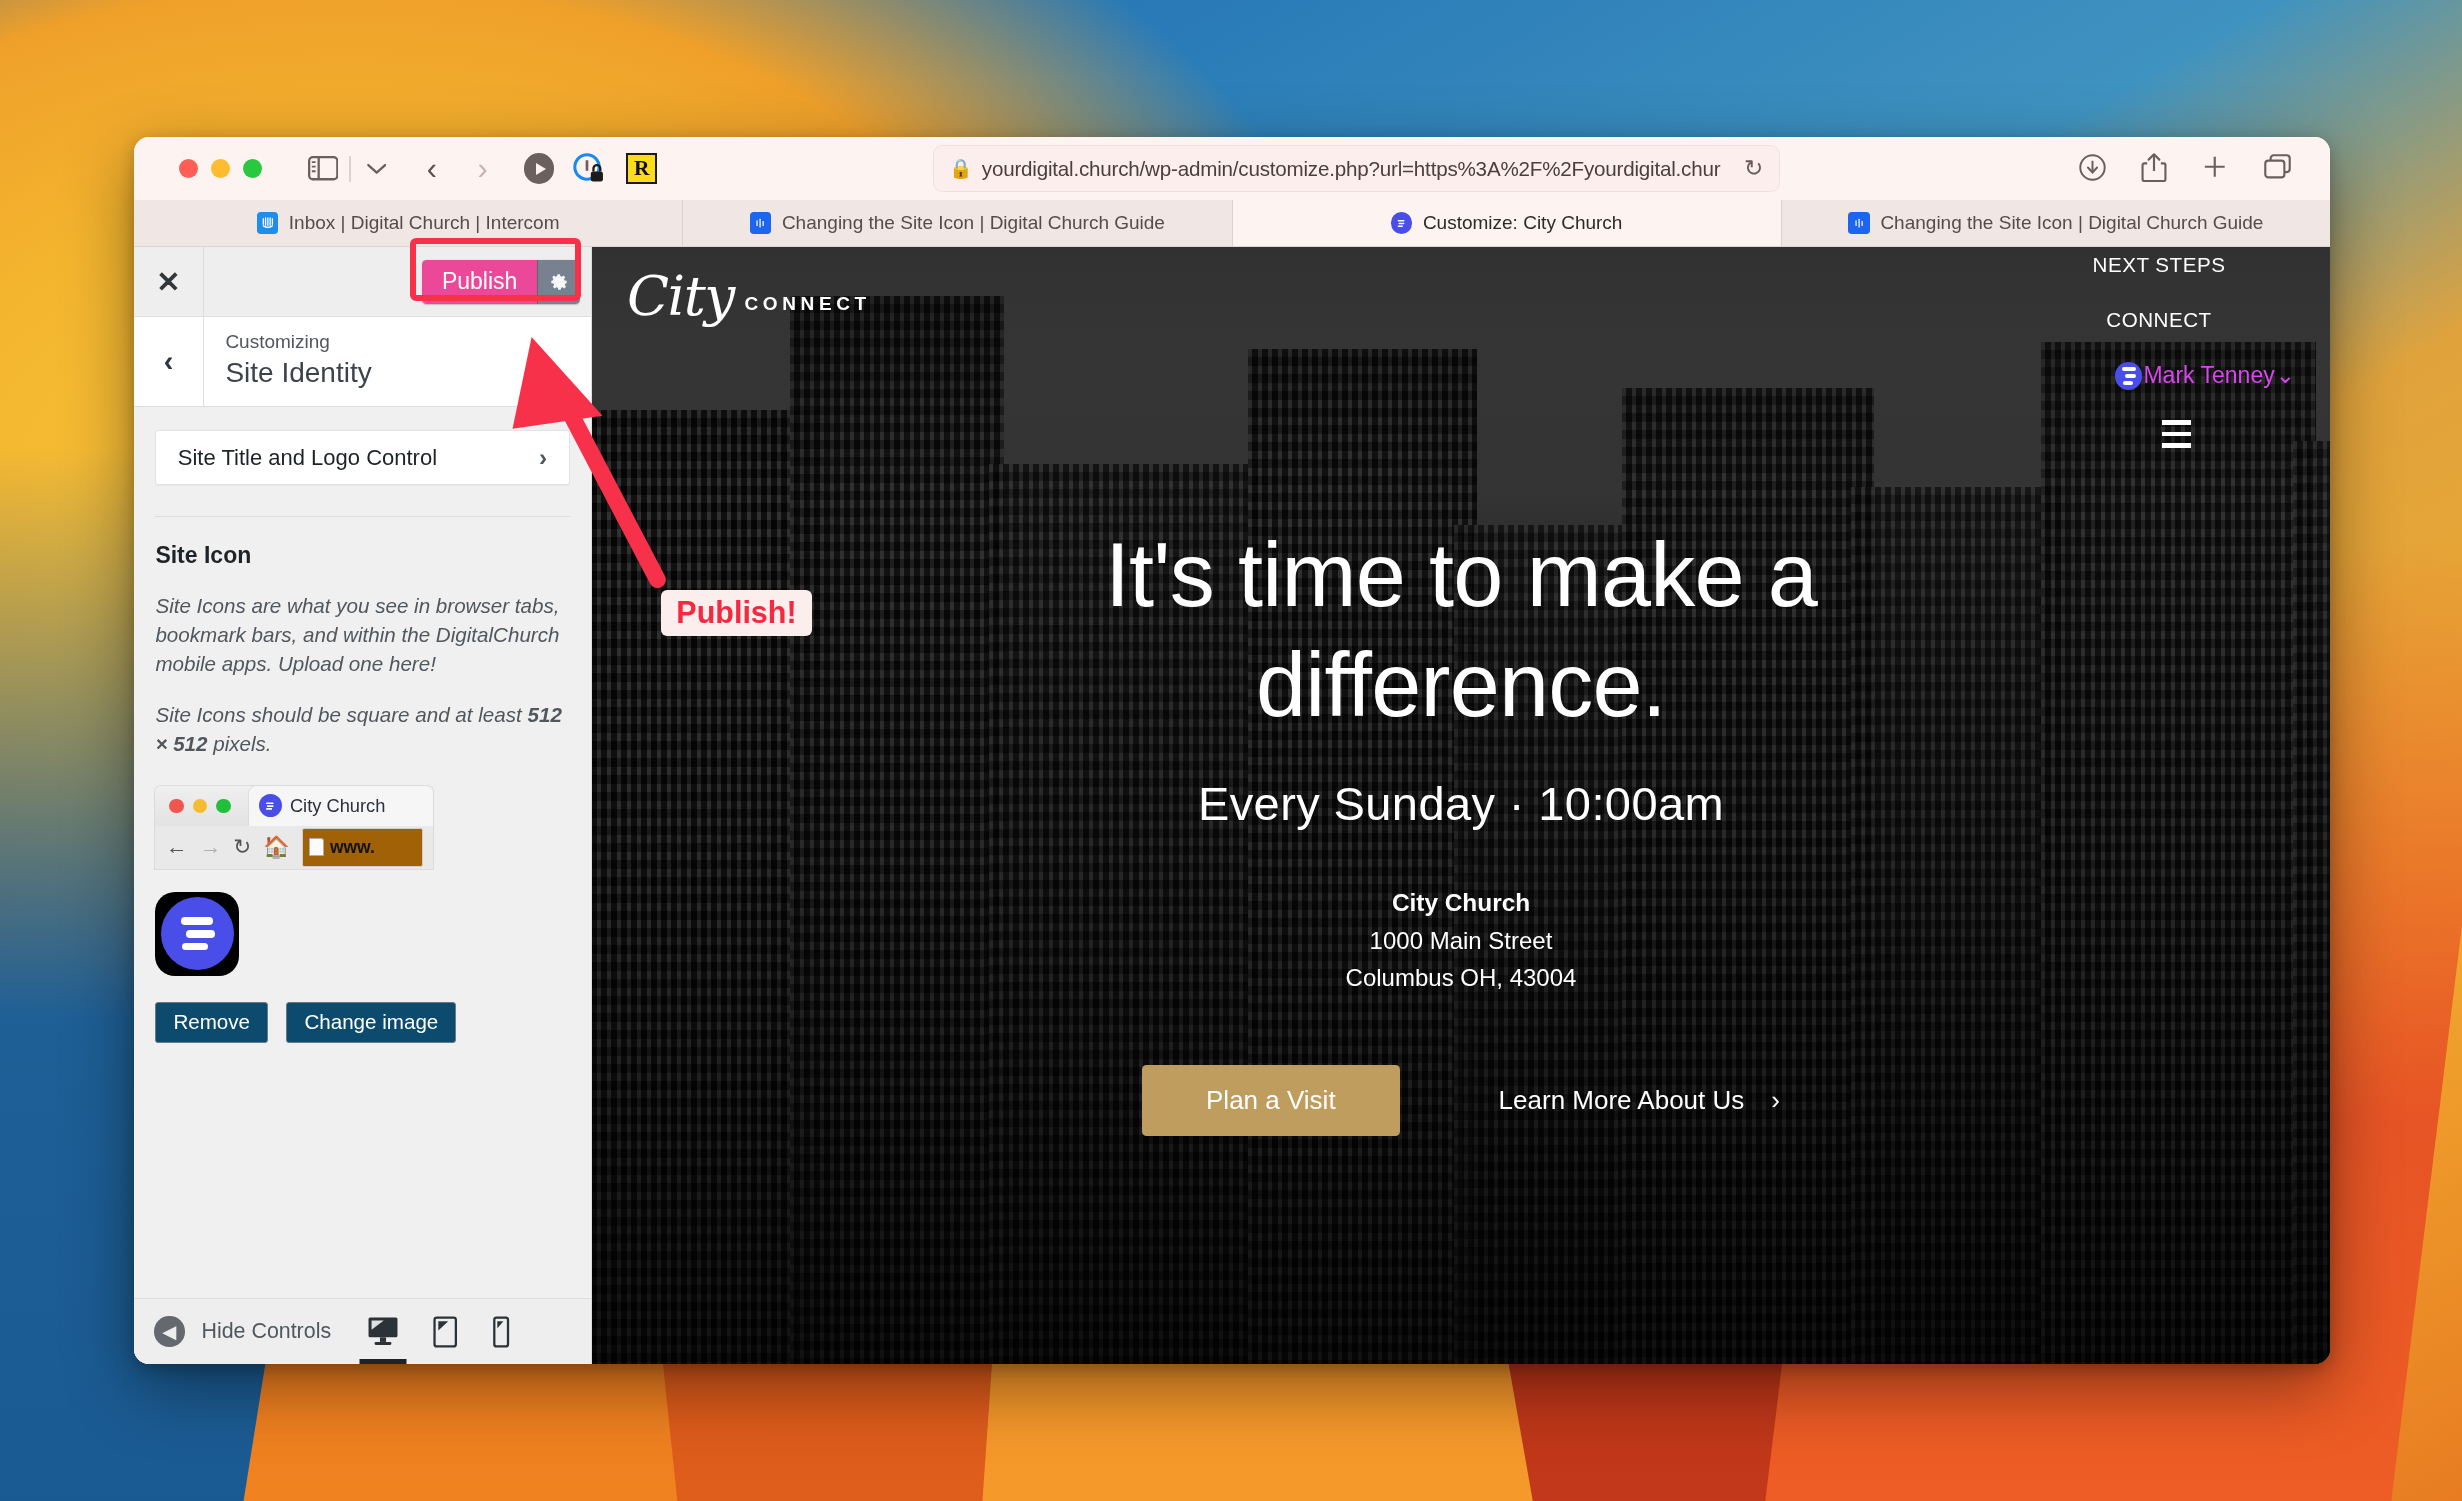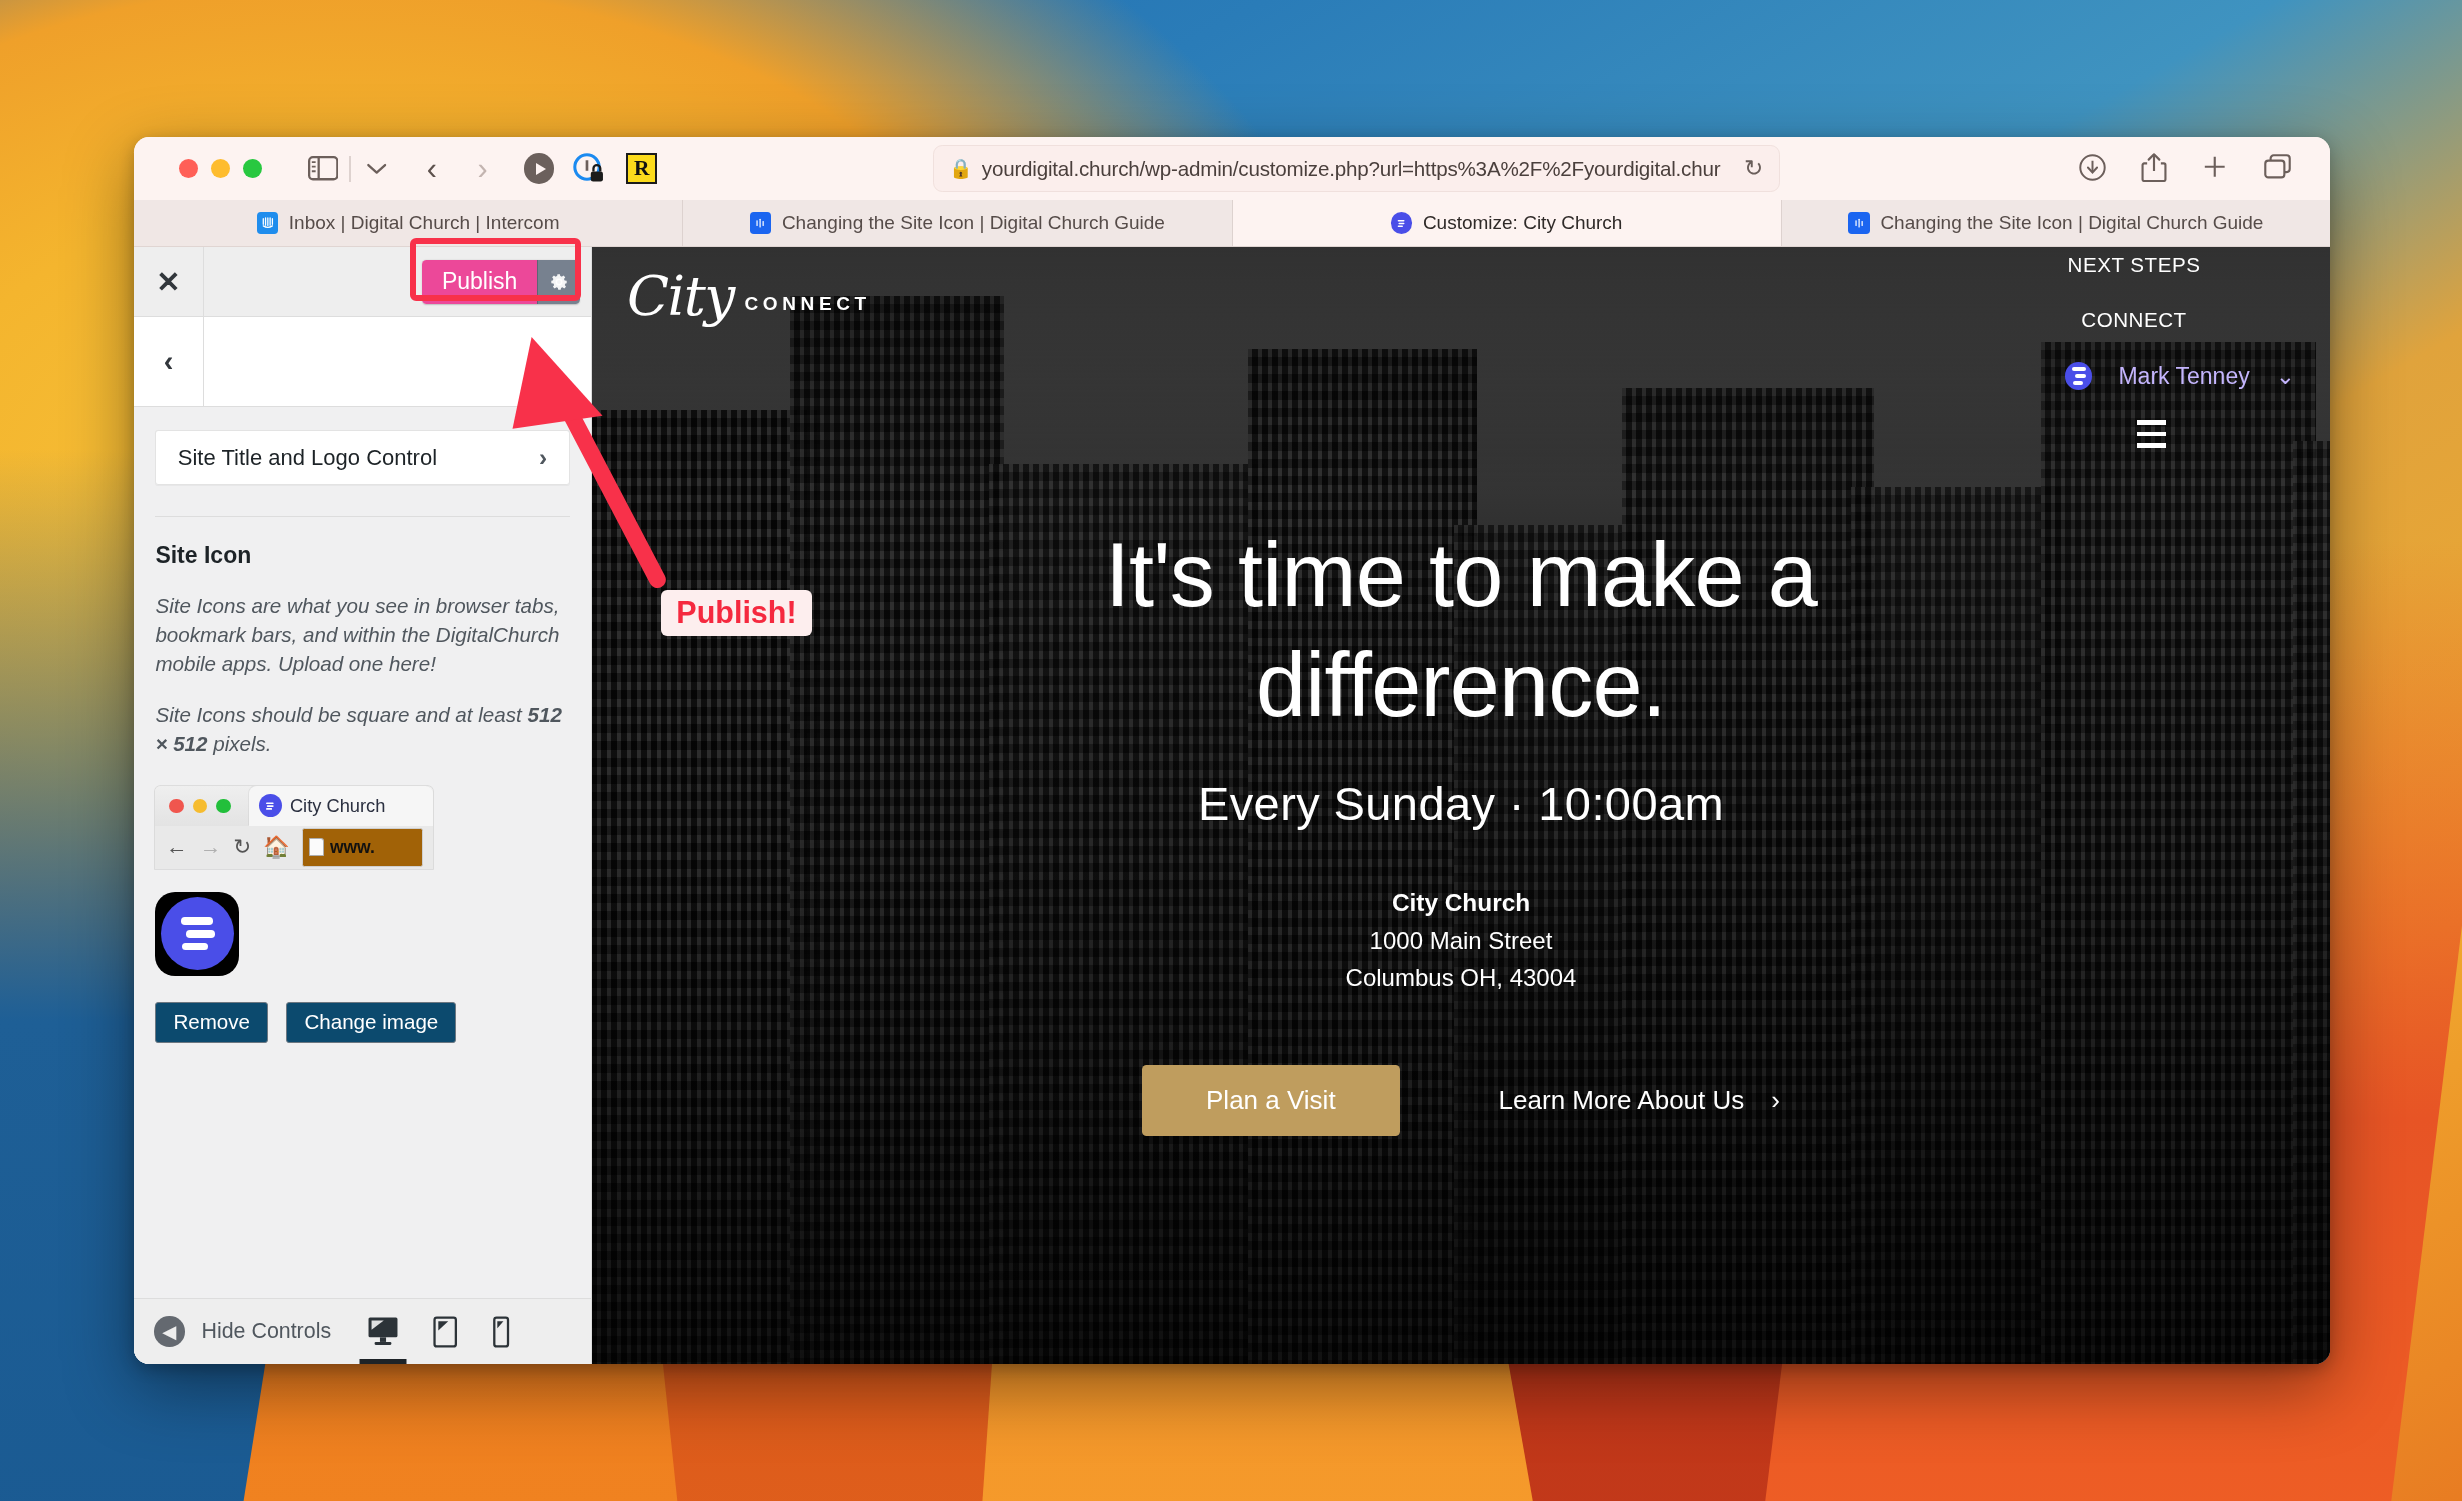--- a/index.html
+++ b/index.html
@@ -389,21 +389,21 @@
     font-family: "DejaVu Serif", serif;
     font-style: italic; font-size: 55px; font-weight: 400;
     line-height: 0.95; letter-spacing: -1.5px;
   }
   .brand-sub {
     font-size: 19px; letter-spacing: 4.6px; font-weight: bold;
     padding-bottom: 7.6px;
   }
   .site-nav { margin-left: auto; display: flex; align-items: center; gap: 30.5px; flex-direction: column; }
   .nav-link { color: #fff; font-size: 20.6px; letter-spacing: 0.5px; }
-  .user-chip { display: flex; align-items: flex-end; gap: 26px; margin-left: 92px; color: #c4b5fd; font-size: 23px; }
+  .user-chip { display: flex; align-items: center; gap: 1px; margin-left: 92px; color: #d946ef; font-size: 23px; }
   .user-avatar {
     width: 27.5px; height: 27.5px; border-radius: 50%;
     background: #4a4ee8;
     display: flex; flex-direction: column; align-items: center; justify-content: center; gap: 3.1px;
   }
   .ua-bar { height: 3.8px; border-radius: 2.3px; background: #fff; }
   .hamburger { margin-left: 35px; display: flex; flex-direction: column; gap: 6.9px; }
   .hb-line { width: 29px; height: 4.6px; background: #fff; }
 
   .hero {
@@ -615,20 +615,24 @@
                     <path d="M13 8.6a4.4 4.4 0 1 0 0 8.8 4.4 4.4 0 0 0 0-8.8zm0 7a2.6 2.6 0 1 1 0-5.2 2.6 2.6 0 0 1 0 5.2z"></path>
                     <path d="M23 14.6v-3.2l-2.7-.45a7.8 7.8 0 0 0-.8-1.95l1.6-2.2-2.3-2.3-2.2 1.6a7.8 7.8 0 0 0-1.95-.8L14.2 3h-3.2l-.45 2.3a7.8 7.8 0 0 0-1.95.8l-2.2-1.6-2.3 2.3 1.6 2.2a7.8 7.8 0 0 0-.8 1.95L3 11.4v3.2l2.9.45c.18.68.45 1.33.8 1.95l-1.6 2.2 2.3 2.3 2.2-1.6c.62.35 1.27.62 1.95.8l.45 2.3h3.2l.45-2.3a7.8 7.8 0 0 0 1.95-.8l2.2 1.6 2.3-2.3-1.6-2.2c.35-.62.62-1.27.8-1.95z" opacity="0.92"></path>
                   </svg>
               </div>
             </div>
           </div>
         </div>
 
         <div class="cz-header">
           <div class="cz-back">‹</div>
+          <div class="cz-titles">
+            <div class="cz-kicker">Customizing</div>
+            <div class="cz-title">Site Identity</div>
+          </div>
         </div>
 
         <div class="cz-body">
 
           <div class="section-link">
             <span>Site Title and Logo Control</span>
             <span class="sl-chev">›</span>
           </div>
 
           <div class="divider"></div>

